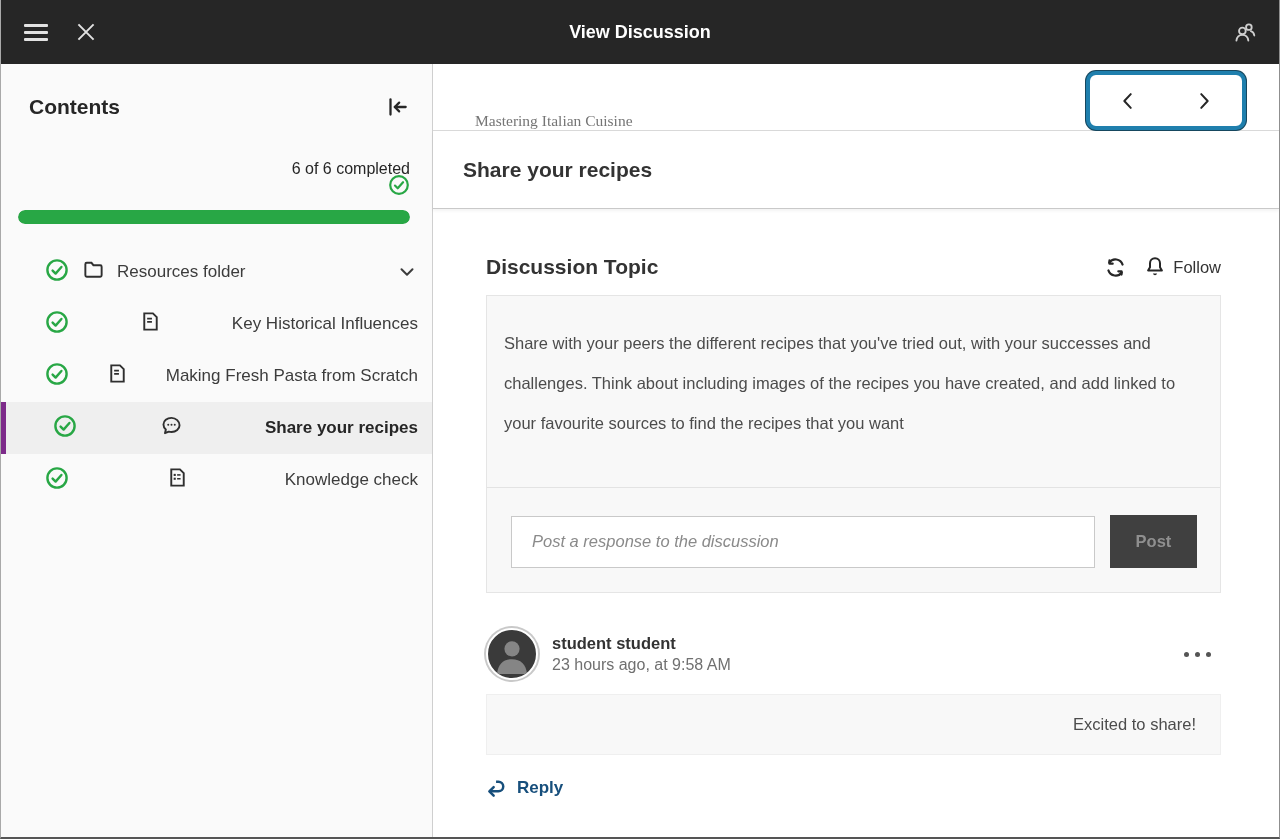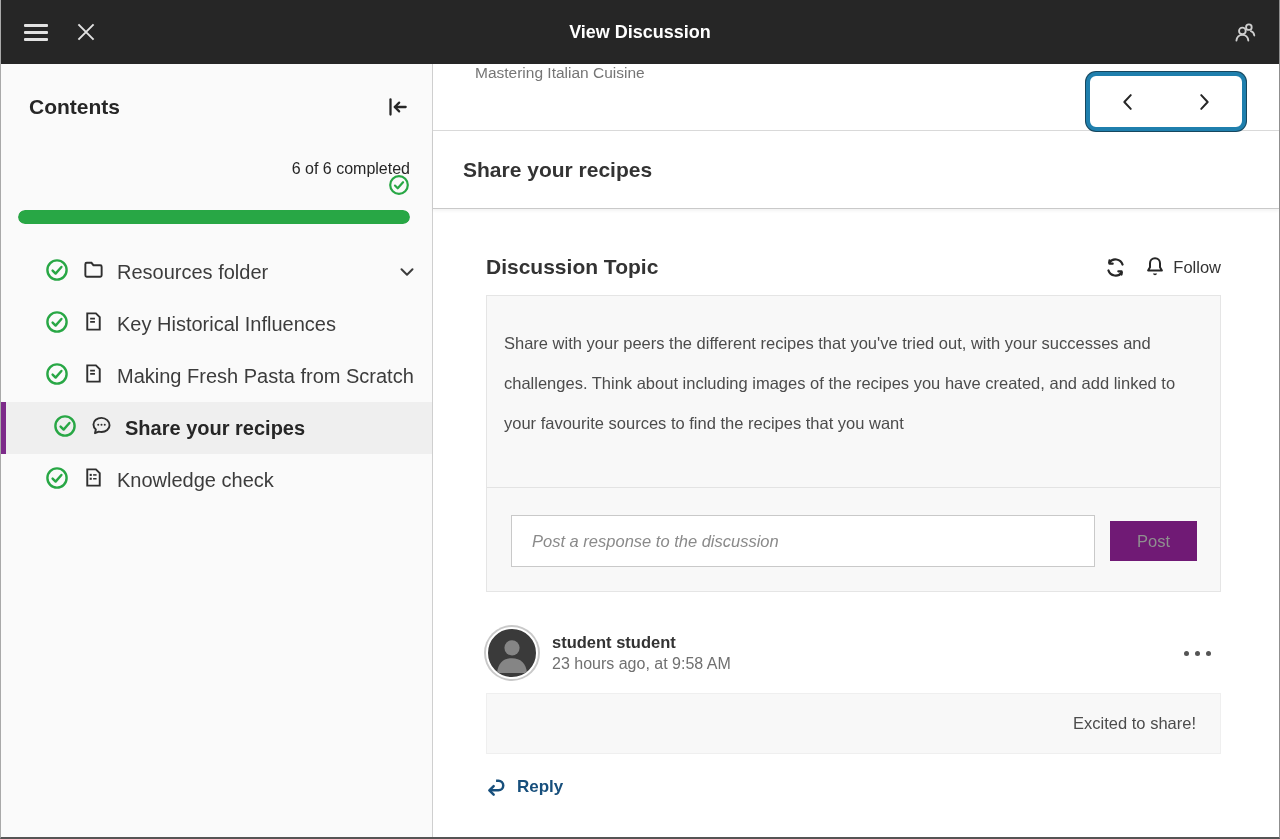--- a/index.html
+++ b/index.html
@@ -65,41 +65,42 @@
     overflow:hidden;
   }
   .progress-fill { height:100%; border-radius:7px; background:#28a745; width:100%; }
 
   .toc { margin-top:10px; }
   .toc-item {
     height:52px;
     display:flex; align-items:center;
     padding-left:44px; padding-right:14px;
     cursor:pointer;
-    color:#3c3c3c; font-size:20px;
+    color:#3c3c3c; font-size:17px;justify-content:space-between;
   }
   .toc-item .check { flex:0 0 24px; }
   .toc-item .type-icon { flex:0 0 24px; margin-left:13px; }
   .toc-item .toc-label { margin-left:11px; white-space:nowrap; }
   .toc-item .spacer { flex:1; }
   .toc-item.selected {
     background:#efefef;
     border-left:5px solid #7d2b8a;
     padding-left:47px;
     font-weight:bold; color:#262626;
   }
 
   
   .main { flex:1; display:flex; flex-direction:column; background:#fff; min-width:0; }
 
   .crumb-row {
     height:67px; flex:0 0 67px;
-    display:flex; align-items:flex-start;
+    display:flex; align-items:flex-end;
     border-bottom:1px solid #d9d9d9;
     padding:0 33px 0 42px;
+    font-family:Liberation Serif, serif;
   }
   .breadcrumb { font-size:15.5px; color:#757575; }
   .pager {
     margin-left:auto;
     width:160px; height:59px; margin-top:8px;
     border:4px solid #1f7fad; border-radius:10px;
     box-shadow:0 0 0 1px #16475f;
     background:#fff;
     display:flex; align-items:stretch;
   }
@@ -137,24 +138,24 @@
     display:flex; align-items:center;
   }
   .post-input {
     flex:1; height:52px;
     border:1px solid #c9c9c9; background:#fff;
     font-family:"Liberation Sans","DejaVu Sans",sans-serif;
     font-size:16.5px; padding:0 20px; color:#333;
   }
   .post-input::placeholder { font-style:italic; color:#8a8a8a; }
   .post-btn {
-    margin-left:15px; width:87px; height:40px;
-    background:#701a75; border:none; color:#8f8f8f;
+    margin-left:15px; width:87px; height:53px;
+    background:#404040; border:none; color:#8f8f8f;
     font-family:"Liberation Sans","DejaVu Sans",sans-serif;
-    font-size:16.5px; font-weight:normal;
+    font-size:16.5px; font-weight:bold;
   }
 
   .post-block { margin-top:35px; }
   .post-head { display:flex; align-items:center; }
   .avatar {
     width:52px; height:52px; border-radius:50%;
     background:#3a3a3a; overflow:hidden;
     border:2px solid #fff;
     box-shadow:0 0 0 2px #c9c9c9;
     flex:0 0 52px;

